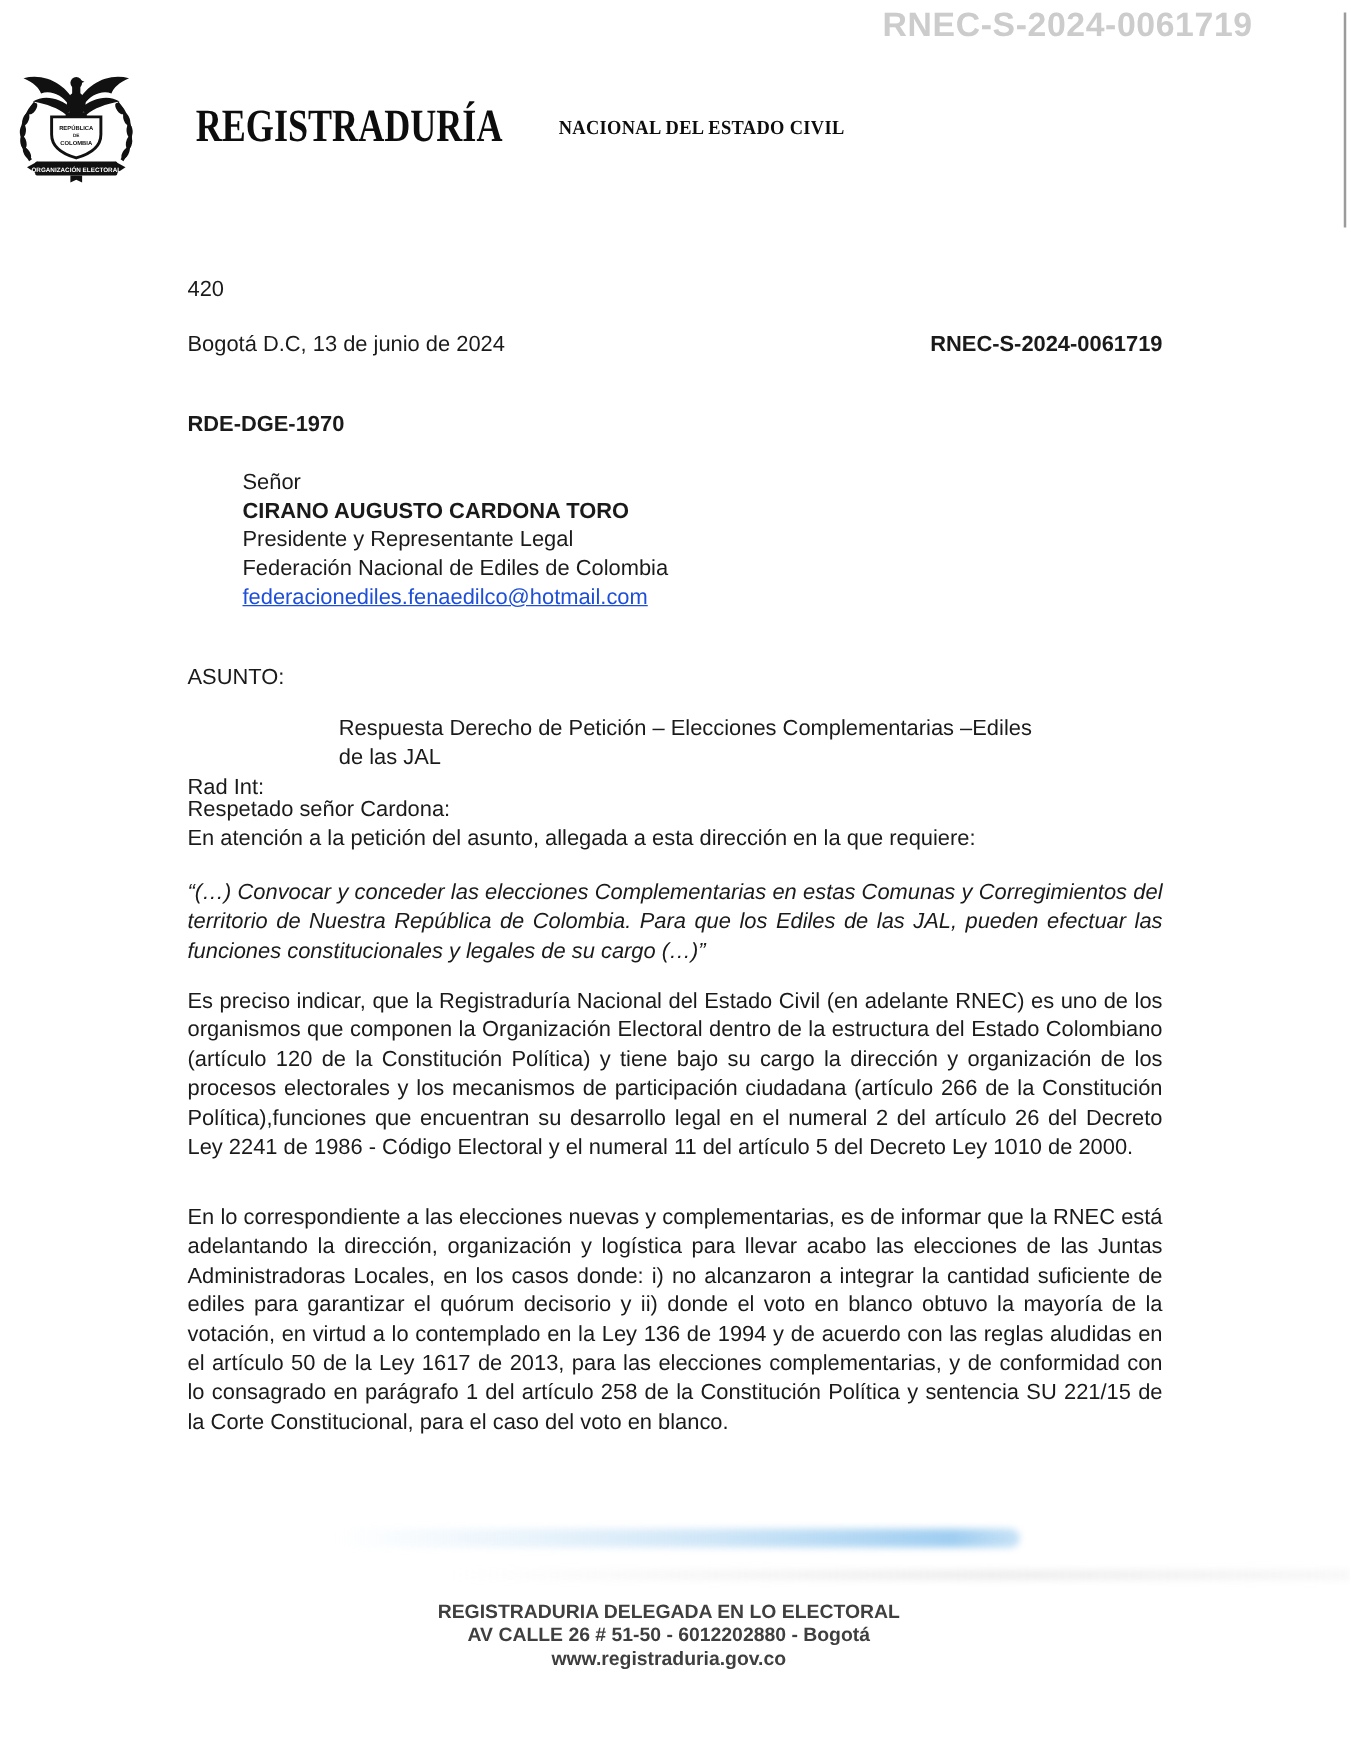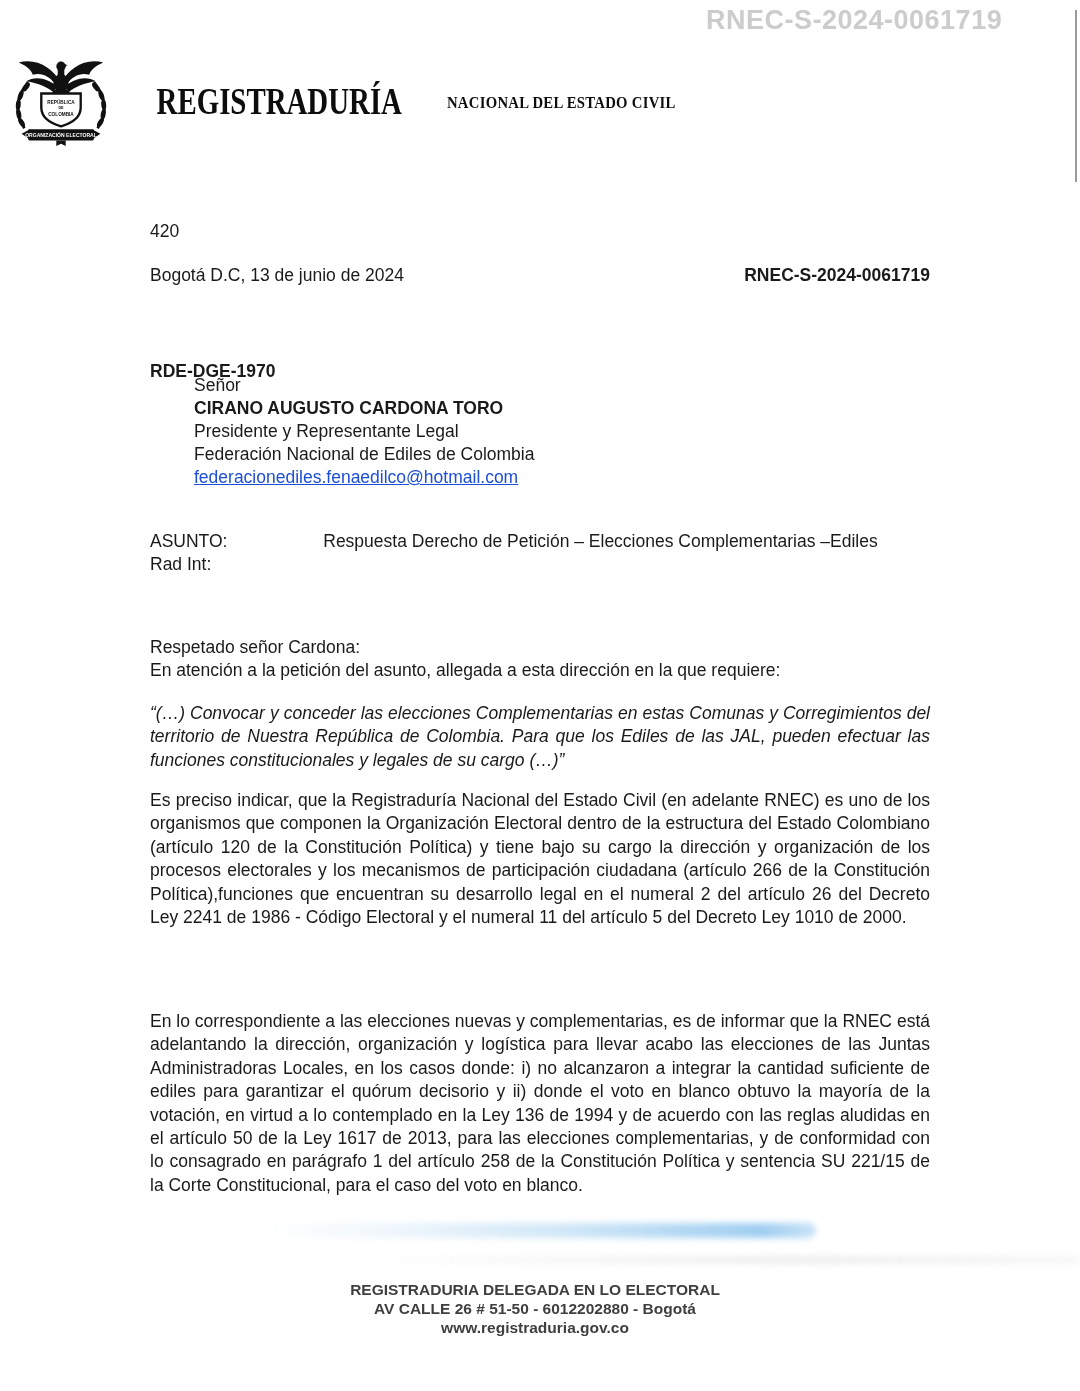--- a/index.html
+++ b/index.html
@@ -41,34 +41,34 @@
   }
 
   
   .col{position:absolute;left:150px;width:780px;font-size:17.5px;line-height:23.4px;}
   .abs{position:absolute;left:0;right:0;}
   .b{font-weight:bold;}
   .just{text-align:justify;}
   .ital{font-style:italic;}
   .code420{top:220px;}
   .dateline{top:264px;display:flex;justify-content:space-between;}
-  .rde{top:328px;margin-top:32px;}
+  .rde{top:328px;}
   .recipient{top:374px;}
   .recipient div{height:23px;margin-left:44px;}
   a.mail{color:#1d4ed8;text-decoration:underline;cursor:pointer;}
   .subject{top:530px;}
   .subj-row{display:flex;}
   .subj-label{width:121px;flex:none;}
   .subj-content{flex:1;}
-  .subj-line1{display:flex;justify-content:center;}
+  .subj-line1{display:flex;justify-content:flex-start;margin-top:41px;}
   .greeting{top:614px;margin-top:22px;}
   .intro{top:659px;}
   .quote{top:702px;}
   .body1{top:789px;}
-  .body2{top:962px;margin-top:48px;}
+  .body2{top:962px;}
 
   
   .smudge-blue{
     position:absolute;left:268px;top:1223px;width:548px;height:15px;
     border-radius:8px;
     background:linear-gradient(90deg,
       rgba(180,216,243,0) 0%,
       rgba(180,216,243,0.25) 25%,
       rgba(168,210,241,0.55) 55%,
       rgba(154,203,240,0.95) 90%,
@@ -160,20 +160,21 @@
     </div>
 
     <div class="abs subject">
       <div class="subj-row">
         <div class="subj-label">ASUNTO:</div>
         <div class="subj-content">
           <div class="subj-line1">
             <span>Respuesta Derecho de Petición – Elecciones Complementarias –</span>
             <span>Ediles</span>
           </div>
+          <div>de las JAL</div>
         </div>
       </div>
       <div class="subj-row">
         <div class="subj-label">Rad Int:</div>
       </div>
     </div>
 
     <div class="abs greeting">Respetado señor Cardona:</div>
 
     <div class="abs intro">En atención a la petición del asunto, allegada a esta dirección en la que requiere:</div>

